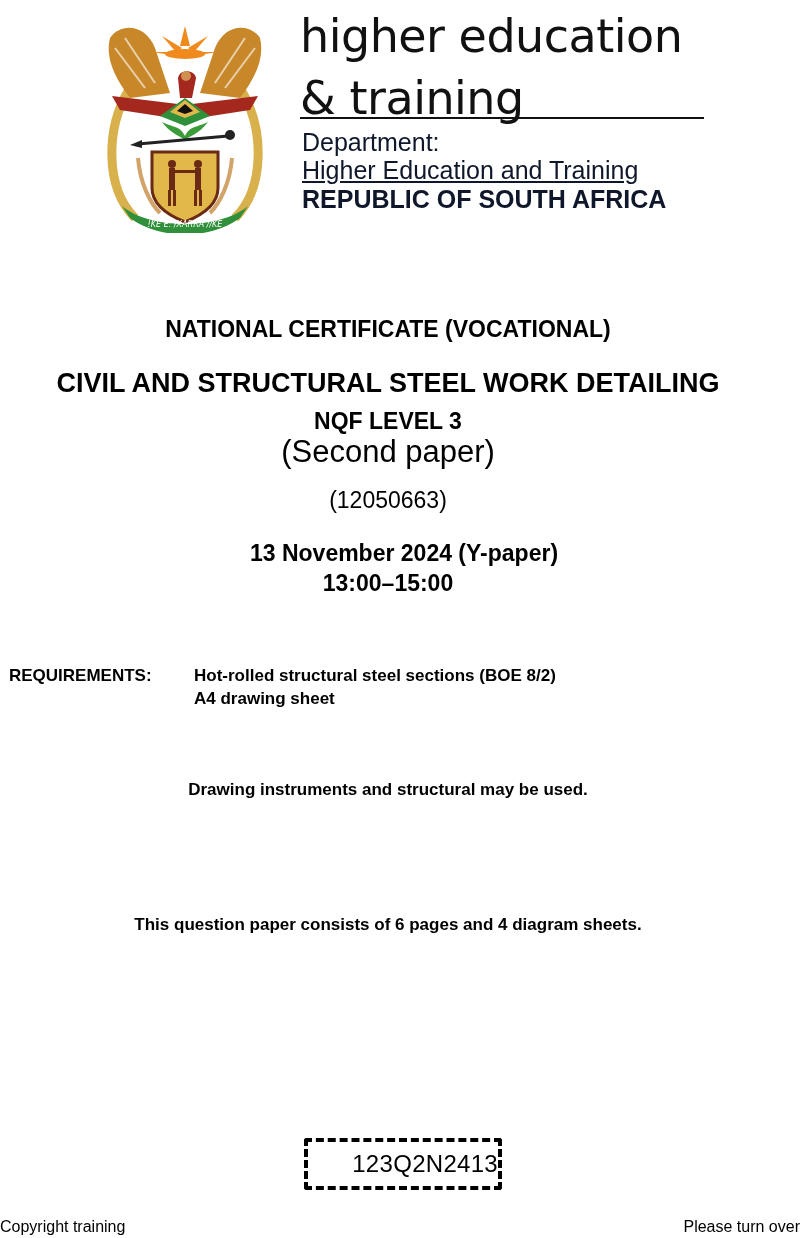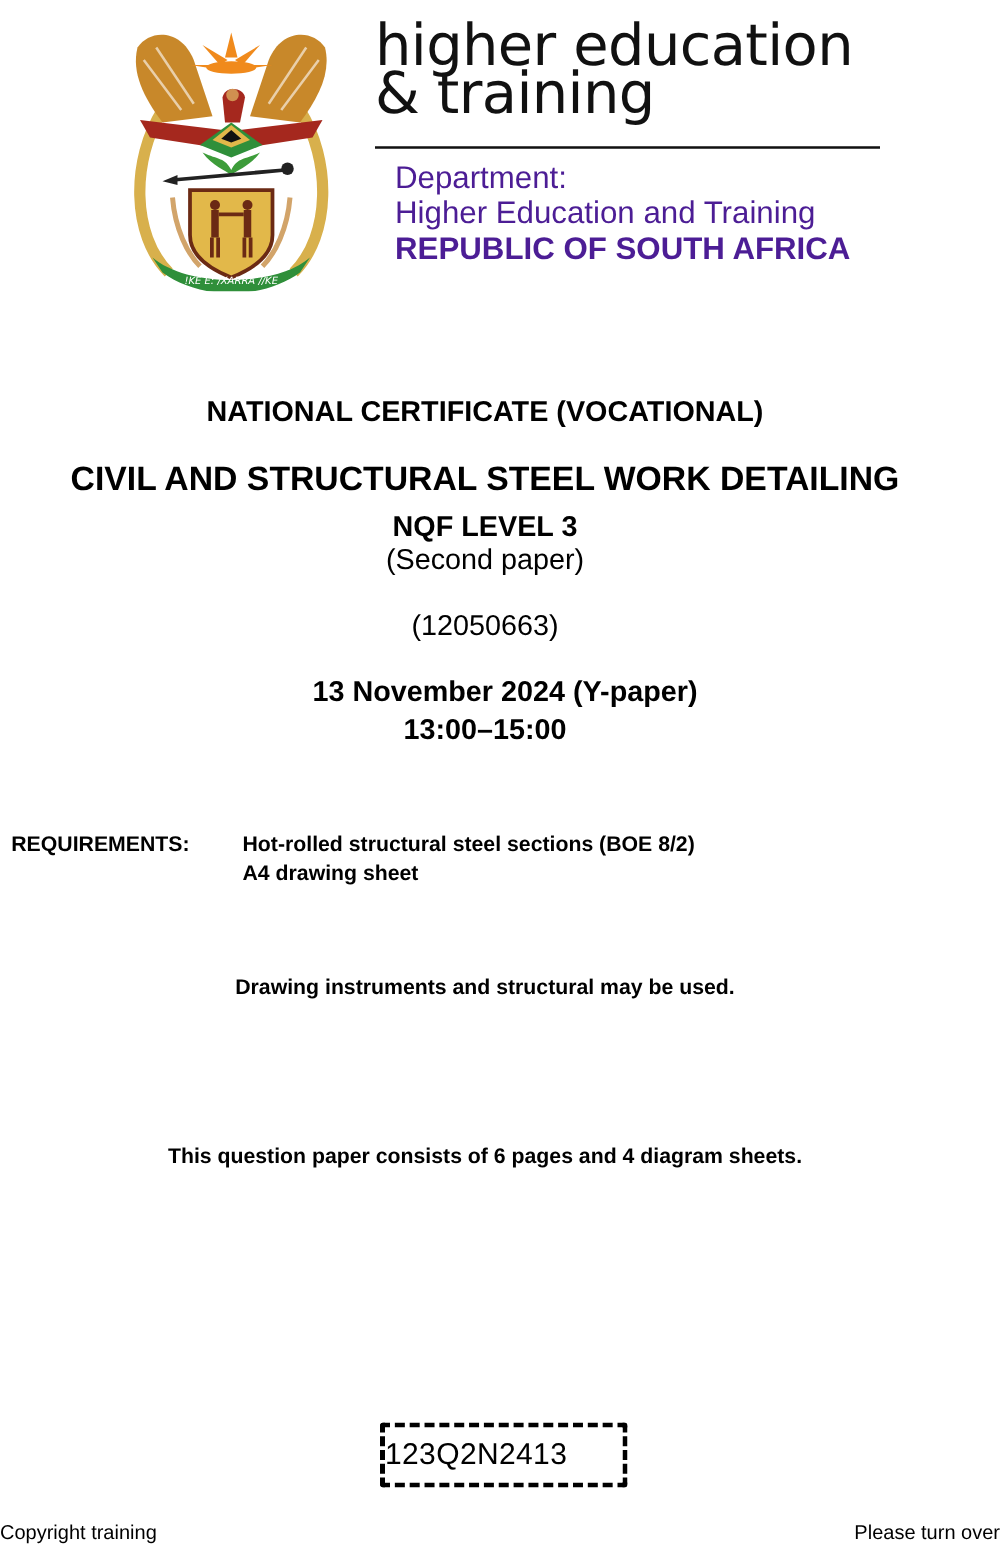--- a/index.html
+++ b/index.html
@@ -27,51 +27,51 @@
     .brand-big {
       font-family: "DejaVu Sans", sans-serif;
       font-size: 46px;
       line-height: 44px;
       letter-spacing: -0.5px;
       left: 300px;
       white-space: nowrap;
       color: #111;
     }
     #brand-line1 { top: 14px; text-align: center; }
-    #brand-line2 { top: 52px; }
+    #brand-line2 { top: 76px; }
     #brand-rule {
       left: 300px;
       top: 117px;
       width: 404px;
       height: 2px;
       background: #111;
     }
     .dept {
-      left: 316px;
+      left: 302px;
       font-size: 25px;
       line-height: 28px;
       white-space: nowrap;
-      color: #4c1d95;
+      color: #0f172a;
     }
     #dept-label { top: 128px; }
-    #dept-name { top: 156px; }
+    #dept-name { top: 156px; text-decoration: underline; }
     #dept-country { top: 185px; font-weight: bold; }
 
     
     .center {
       left: 0;
       width: 776px;
       text-align: center;
       white-space: nowrap;
     }
     .bold { font-weight: bold; }
     #cert-title { top: 316px; font-size: 23px; }
     #subject-title { top: 368px; font-size: 27px; }
     #nqf-level { top: 408px; font-size: 23px; }
-    #paper-label { top: 434px; font-size: 23px; }
+    #paper-label { top: 434px; font-size: 31px; }
     #paper-code { top: 487px; font-size: 23px; }
     #exam-date { top: 540px; font-size: 23px; margin-left: 16px; }
     #exam-time { top: 570px; font-size: 23px; }
 
     
     #req-label {
       left: 9px;
       top: 666px;
       font-size: 17px;
       font-weight: bold;
@@ -93,21 +93,21 @@
     #code-box {
       left: 304px;
       top: 1138px;
       width: 190px;
       height: 44px;
       border: 4px dashed #000;
       border-radius: 3px;
       box-sizing: content-box;
       display: flex;
       align-items: center;
-      justify-content: flex-start;
+      justify-content: flex-end;
     }
     #code-text {
       font-size: 24px;
       letter-spacing: 0.3px;
     }
 
     
     .footer {
       top: 1218px;
       font-size: 16px;

